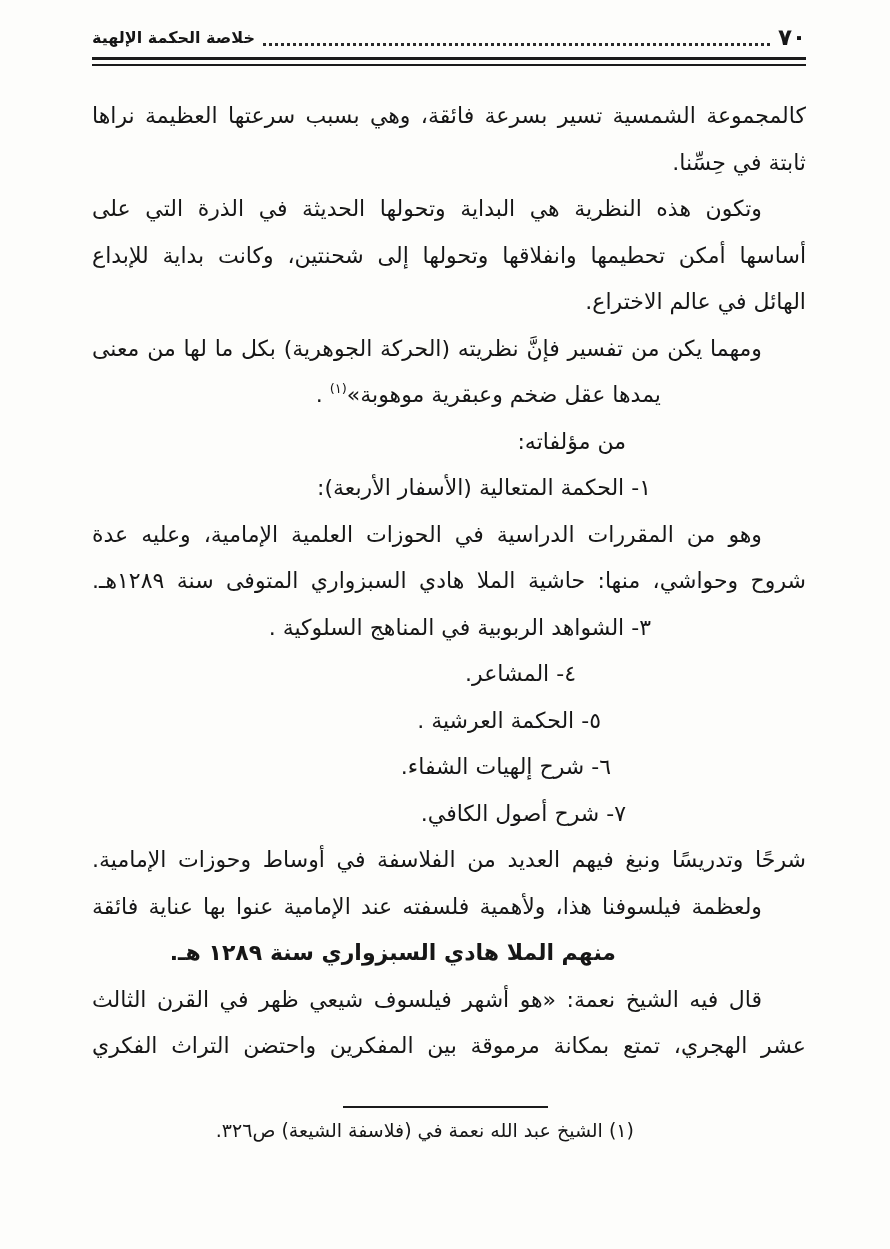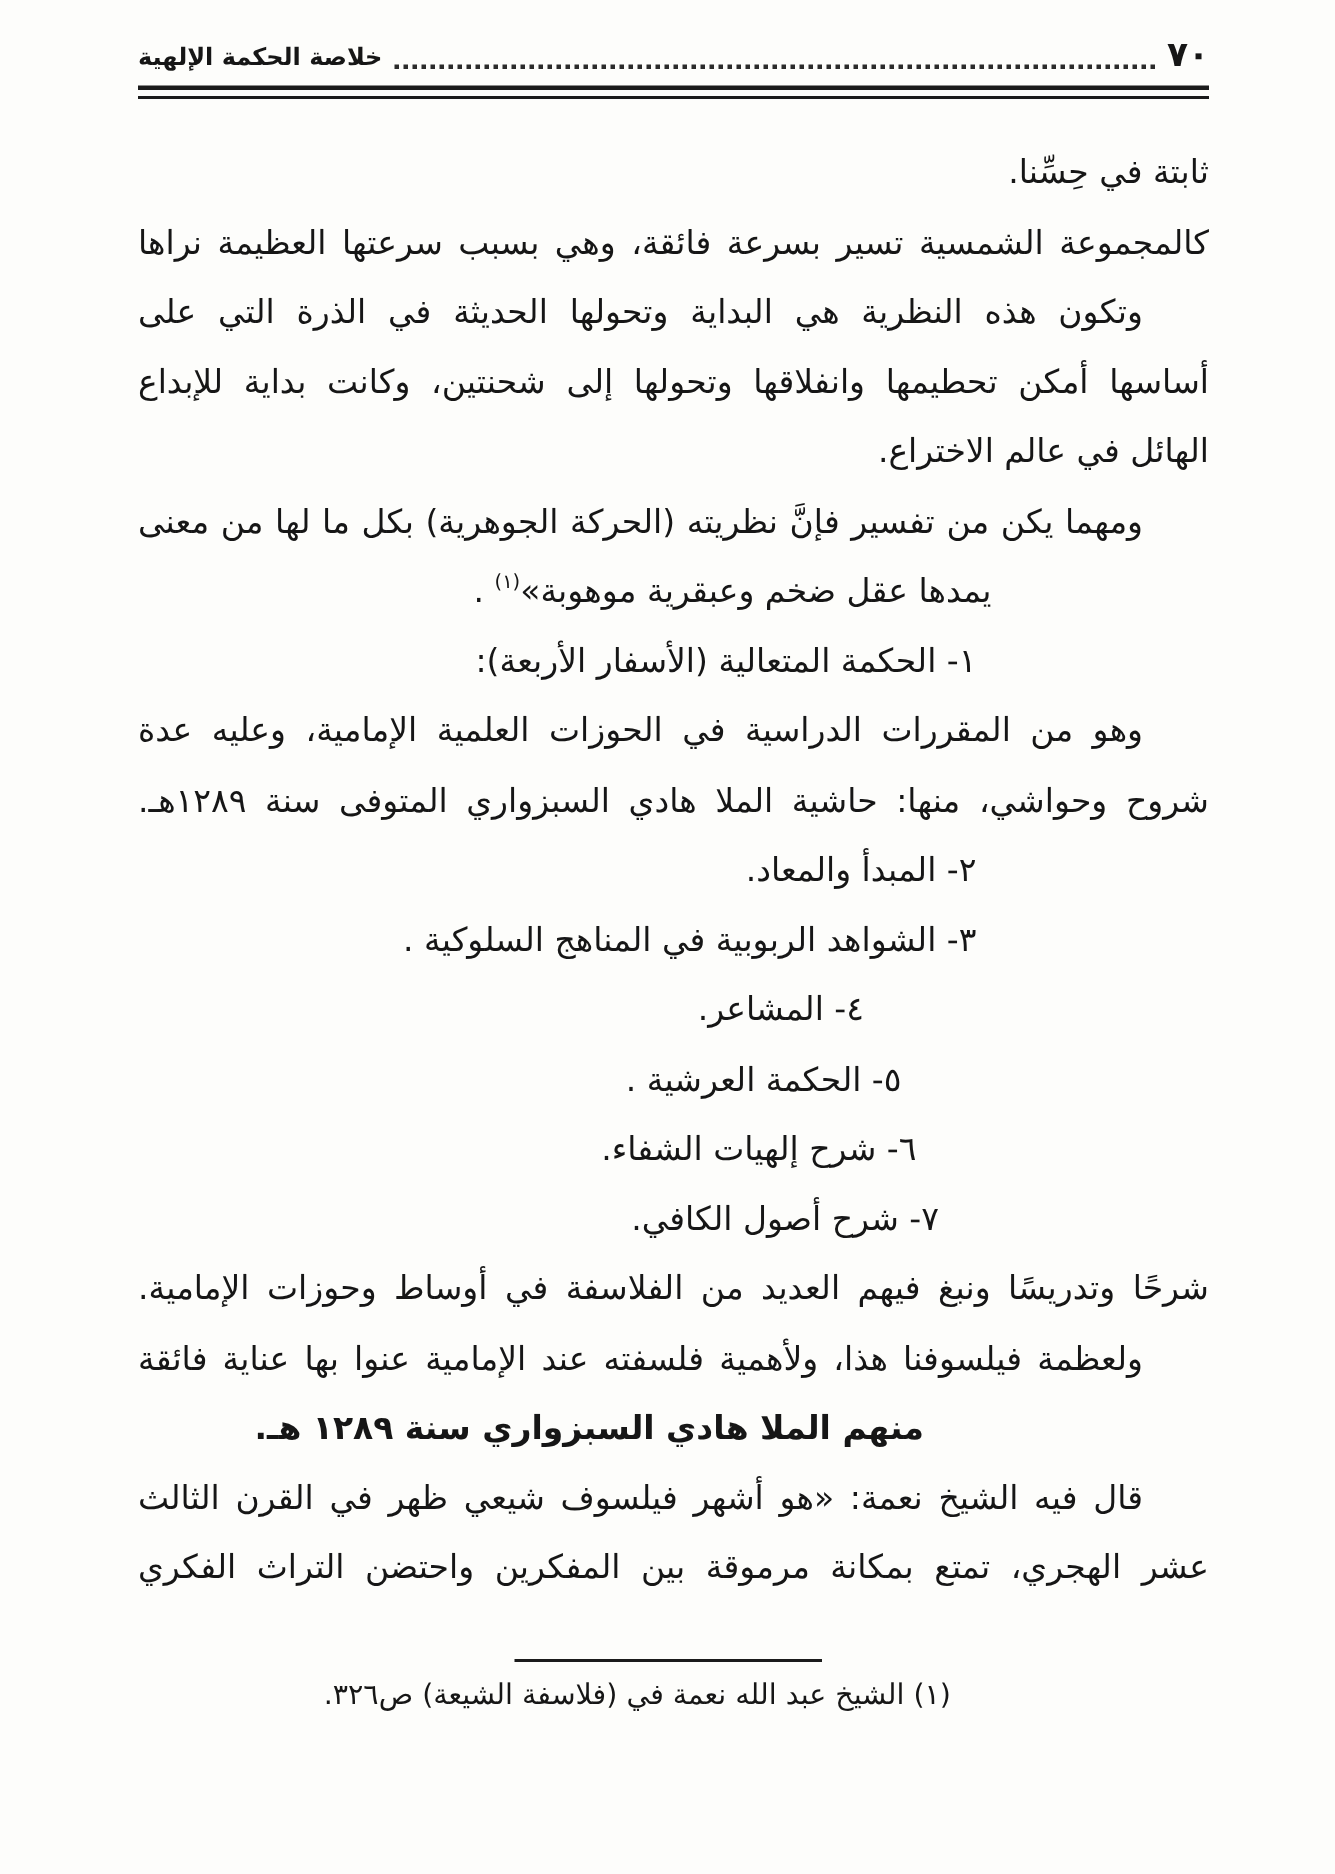--- a/index.html
+++ b/index.html
@@ -44,31 +44,31 @@
 
   <div class="header">
     <span class="pagenum">٧٠</span>
     <span class="leader"></span>
     <span class="booktitle">خلاصة الحكمة الإلهية</span>
   </div>
 
   <div class="double-rule"></div>
 
   <div class="bodytext">
+      <div class="line full">كالمجموعة الشمسية تسير بسرعة فائقة، وهي بسبب سرعتها العظيمة نراها</div>
       <div class="line">ثابتة في حِسِّنا.</div>
-      <div class="line full">كالمجموعة الشمسية تسير بسرعة فائقة، وهي بسبب سرعتها العظيمة نراها</div>
       <div class="line full indent">وتكون هذه النظرية هي البداية وتحولها الحديثة في الذرة التي على</div>
       <div class="line full">أساسها أمكن تحطيمها وانفلاقها وتحولها إلى شحنتين، وكانت بداية للإبداع</div>
       <div class="line">الهائل في عالم الاختراع.</div>
       <div class="line full indent">ومهما يكن من تفسير فإنَّ نظريته (الحركة الجوهرية) بكل ما لها من معنى</div>
       <div class="line i145"><span>يمدها عقل ضخم وعبقرية موهوبة»</span><sup class="fnmark">(١)</sup><span> .</span></div>
+      <div class="line i180">من مؤلفاته:</div>
       <div class="line i155">١- الحكمة المتعالية (الأسفار الأربعة):</div>
       <div class="line full indent">وهو من المقررات الدراسية في الحوزات العلمية الإمامية، وعليه عدة</div>
       <div class="line full">شروح وحواشي، منها: حاشية الملا هادي السبزواري المتوفى سنة ١٢٨٩هـ.</div>
-      <div class="line i155">٢- المبدأ والمعاد.</div>
       <div class="line i155">٣- الشواهد الربوبية في المناهج السلوكية .</div>
       <div class="line i230">٤- المشاعر.</div>
       <div class="line i205">٥- الحكمة العرشية .</div>
       <div class="line i195">٦- شرح إلهيات الشفاء.</div>
       <div class="line i180">٧- شرح أصول الكافي.</div>
       <div class="line full">شرحًا وتدريسًا ونبغ فيهم العديد من الفلاسفة في أوساط وحوزات الإمامية.</div>
       <div class="line full indent">ولعظمة فيلسوفنا هذا، ولأهمية فلسفته عند الإمامية عنوا بها عناية فائقة</div>
       <div class="line i190 bold">منهم الملا هادي السبزواري سنة ١٢٨٩ هـ.</div>
       <div class="line full indent">قال فيه الشيخ نعمة: «هو أشهر فيلسوف شيعي ظهر في القرن الثالث</div>
       <div class="line full">عشر الهجري، تمتع بمكانة مرموقة بين المفكرين واحتضن التراث الفكري</div>

